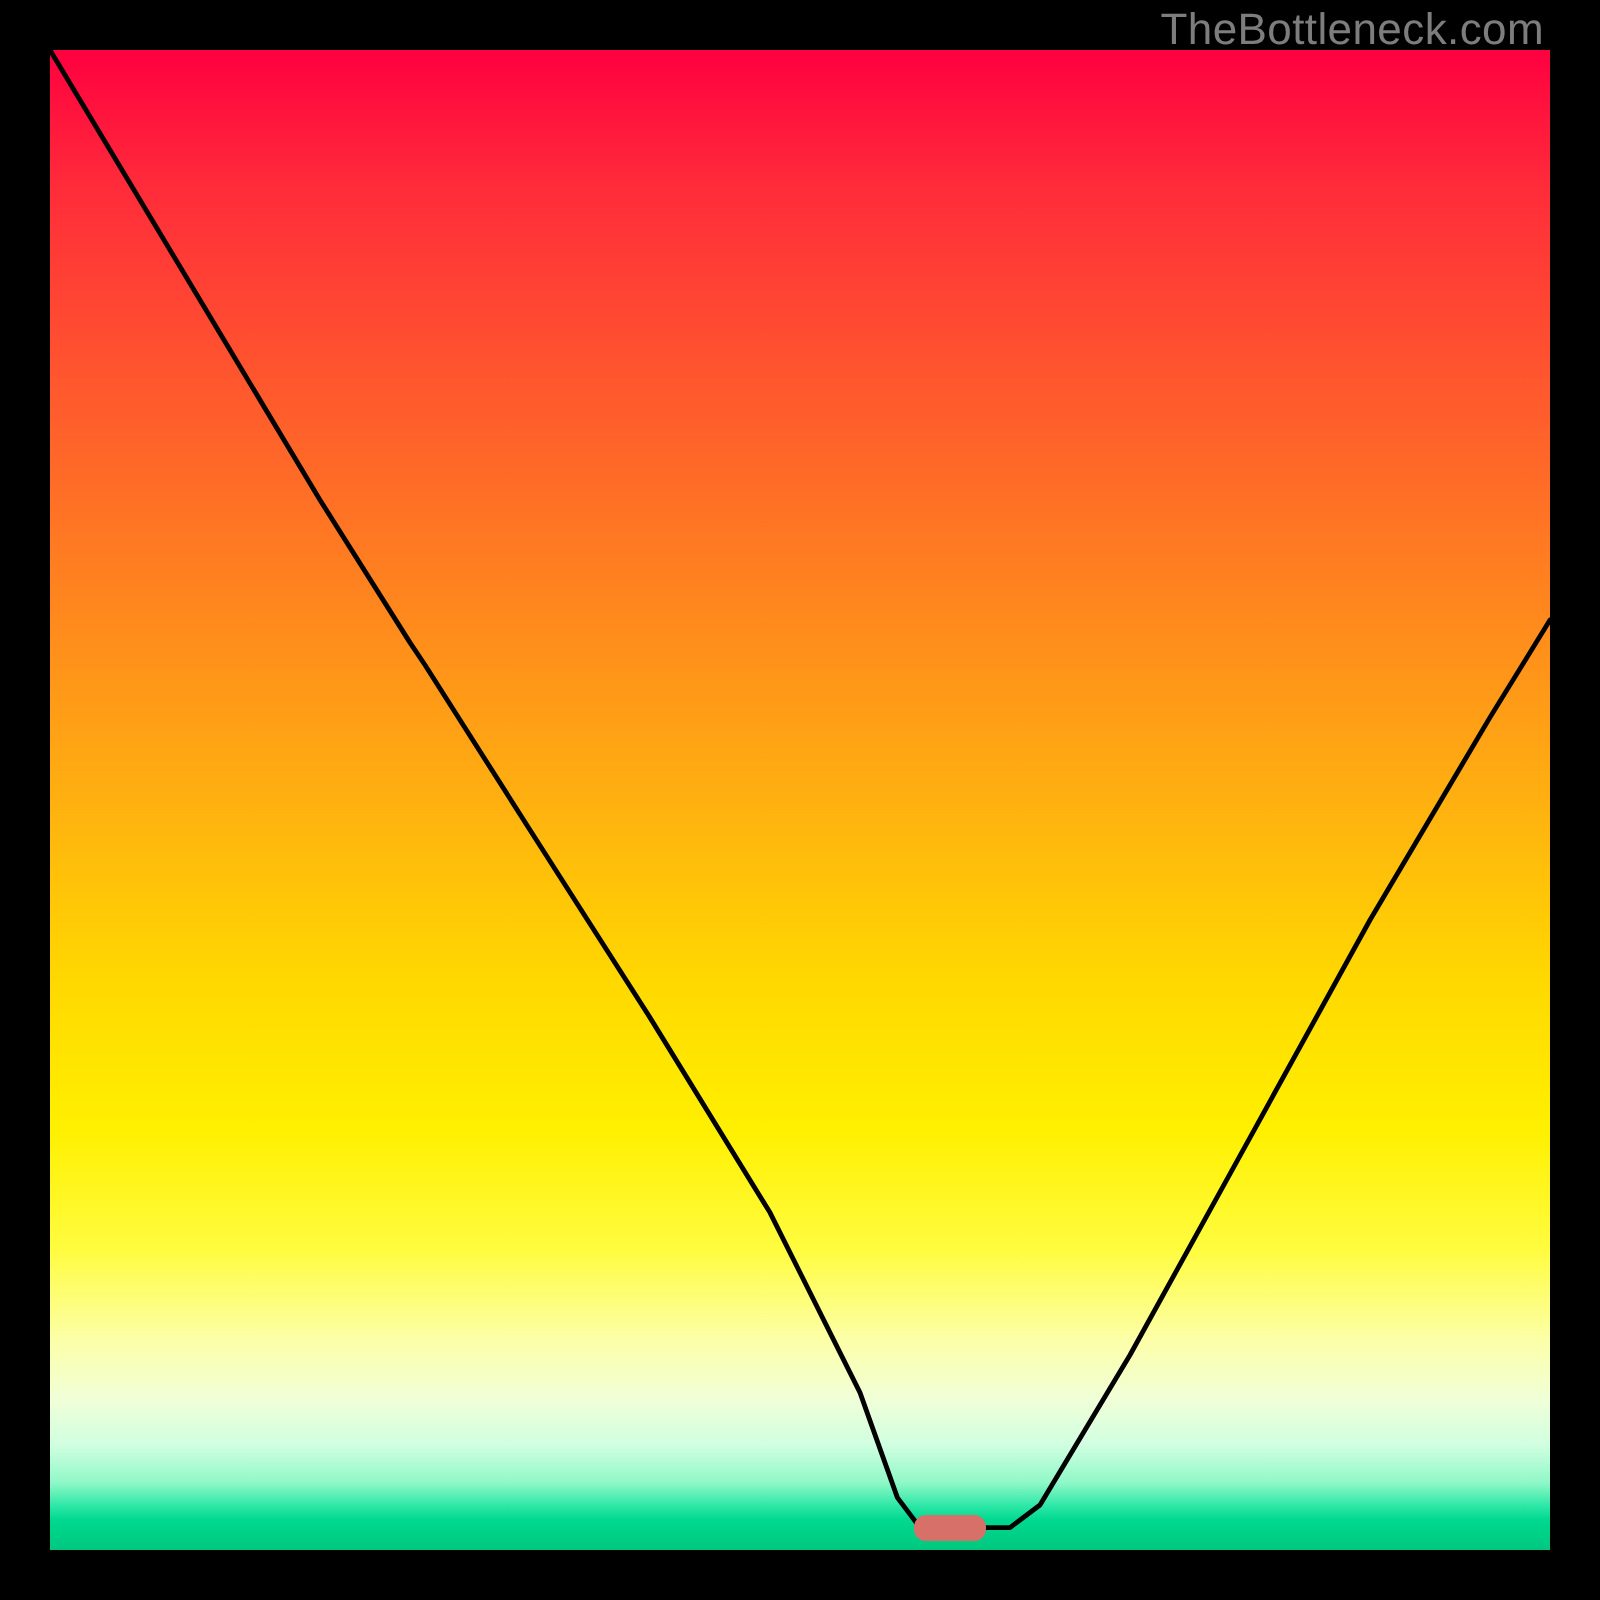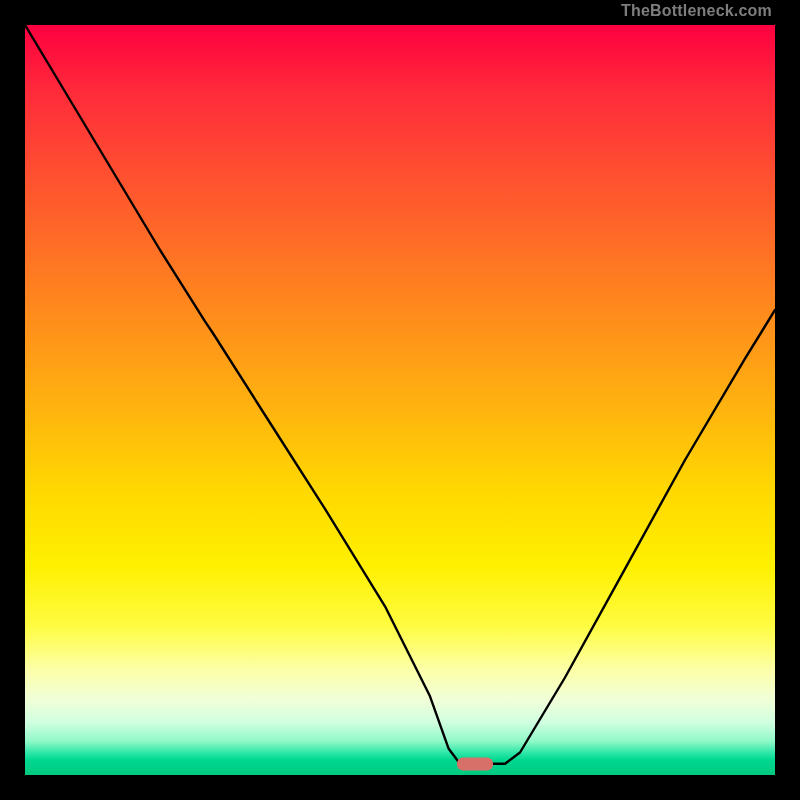--- a/index.html
+++ b/index.html
@@ -56,22 +56,22 @@
     height: 13px;
     border-radius: 6px;
     background: #d8706a;
     transform: translate(-50%, -50%);
   }
   .watermark {
     position: absolute;
     top: 2px;
     right: 28px;
     color: #7d7d7d;
-    font-size: 16px;
-    font-weight: 700;
+    font-size: 22px;
+    font-weight: 400;
     letter-spacing: 0.2px;
   }
 </style>
 </head>
 <body>
 
 <div class="frame">
   <div class="watermark">TheBottleneck.com</div>
   <div class="plot">
     <div class="gradient"></div>

